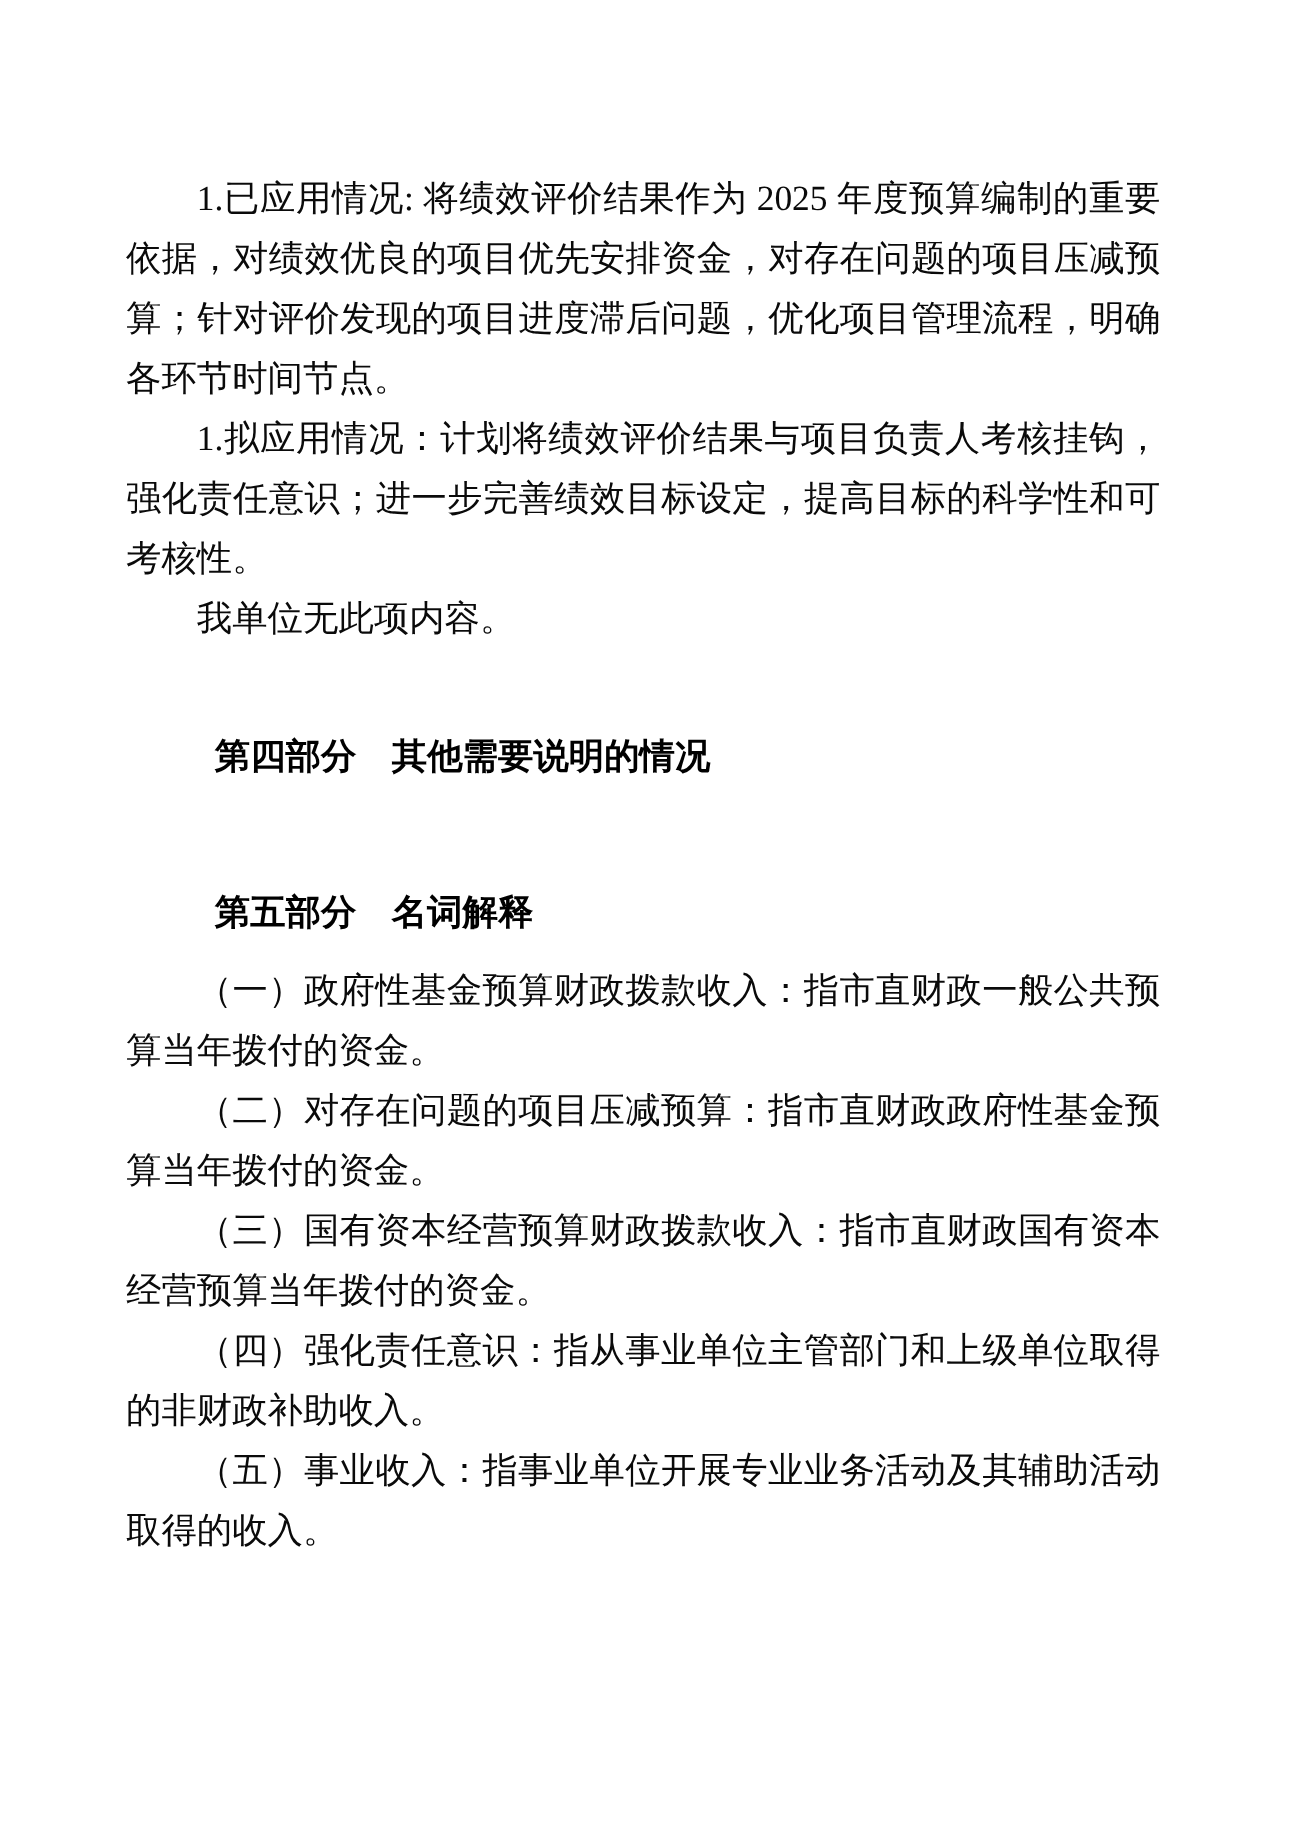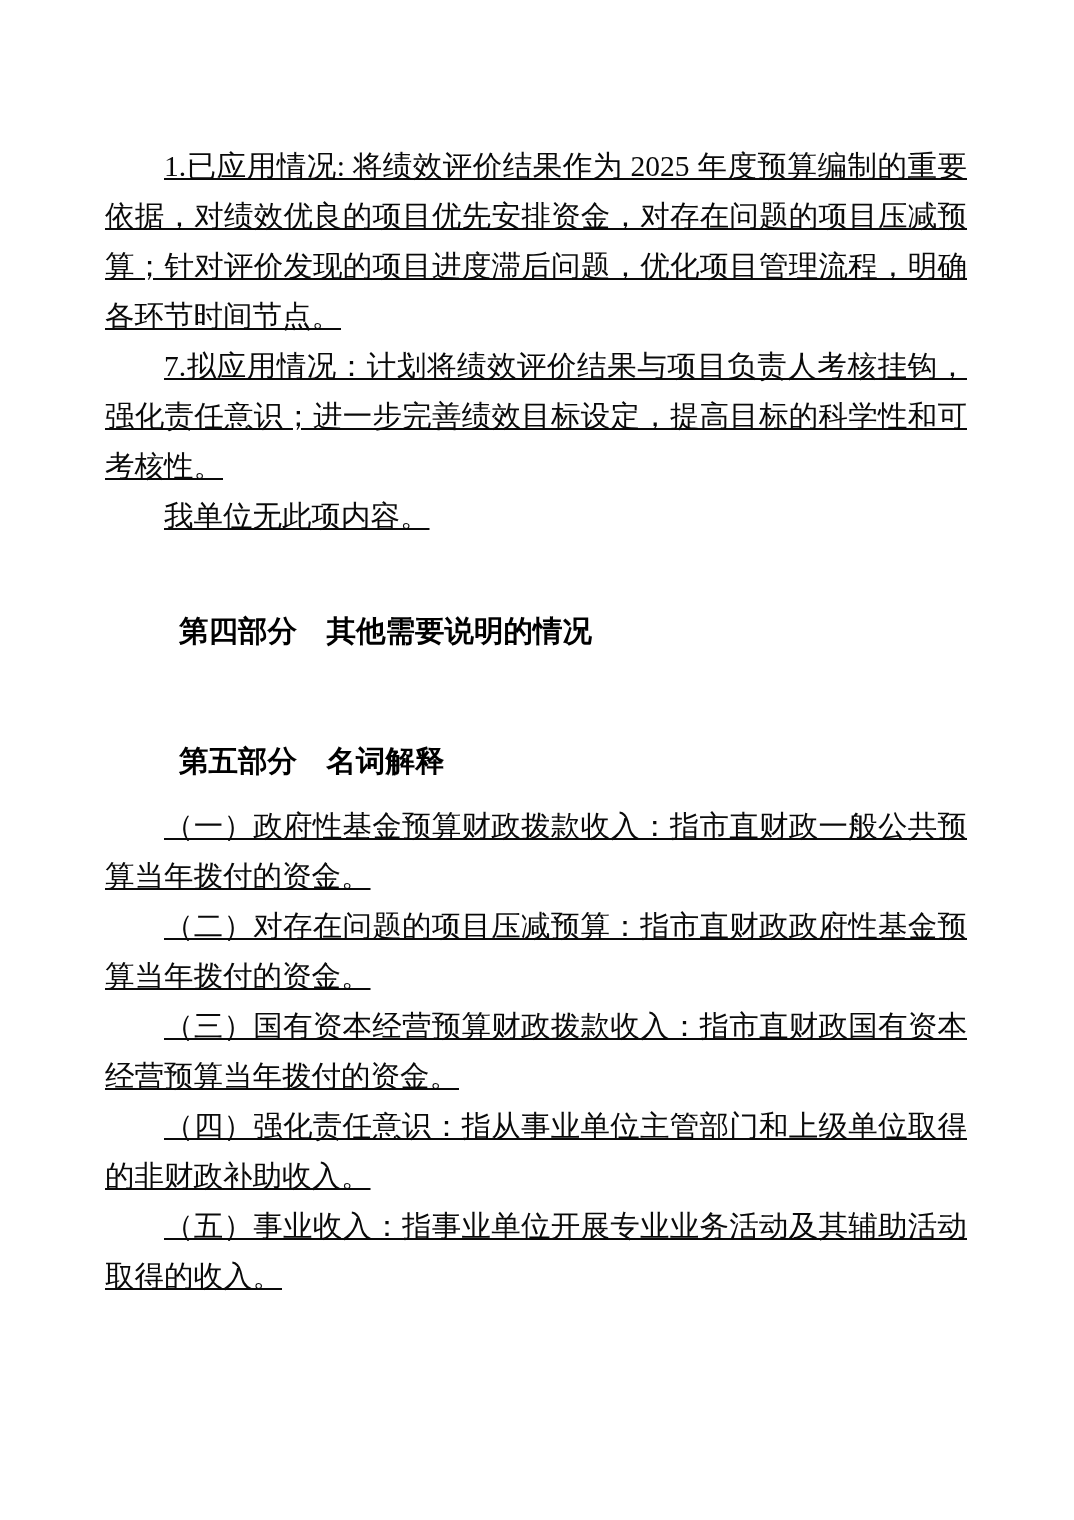--- a/index.html
+++ b/index.html
@@ -25,21 +25,20 @@
   .para {
     margin: 0;
     font-family: "Liberation Serif", serif;
     font-size: 29.5px;
     line-height: 50px;
     text-align: justify;
     text-indent: 2em;
     color: #0a0a0a;
     letter-spacing: 0;
     word-break: break-all;
-    text-decoration: underline;
   }
   .heading-kai {
     margin: 0;
     font-family: "Liberation Serif", serif;
     font-size: 29.5px;
     line-height: 50px;
     font-weight: bold;
     text-indent: 2em;
     color: #000000;
     white-space: nowrap;
@@ -59,21 +58,21 @@
   }
 </style>
 </head>
 <body>
 
 <div class="page">
   <div class="content">
 
     <p class="para">1.已应用情况: 将绩效评价结果作为 2025 年度预算编制的重要依据，对绩效优良的项目优先安排资金，对存在问题的项目压减预算；针对评价发现的项目进度滞后问题，优化项目管理流程，明确各环节时间节点。</p>
 
-    <p class="para">7.拟应用情况：计划将绩效评价结果与项目负责人考核挂钩，强化责任意识；进一步完善绩效目标设定，提高目标的科学性和可考核性。</p>
+    <p class="para">1.拟应用情况：计划将绩效评价结果与项目负责人考核挂钩，强化责任意识；进一步完善绩效目标设定，提高目标的科学性和可考核性。</p>
 
 
     <p class="para">我单位无此项内容。</p>
 
     <div class="spacer"></div>
 
     <p class="heading-hei">第四部分　其他需要说明的情况</p>
 
 
     <div class="spacer"></div>

